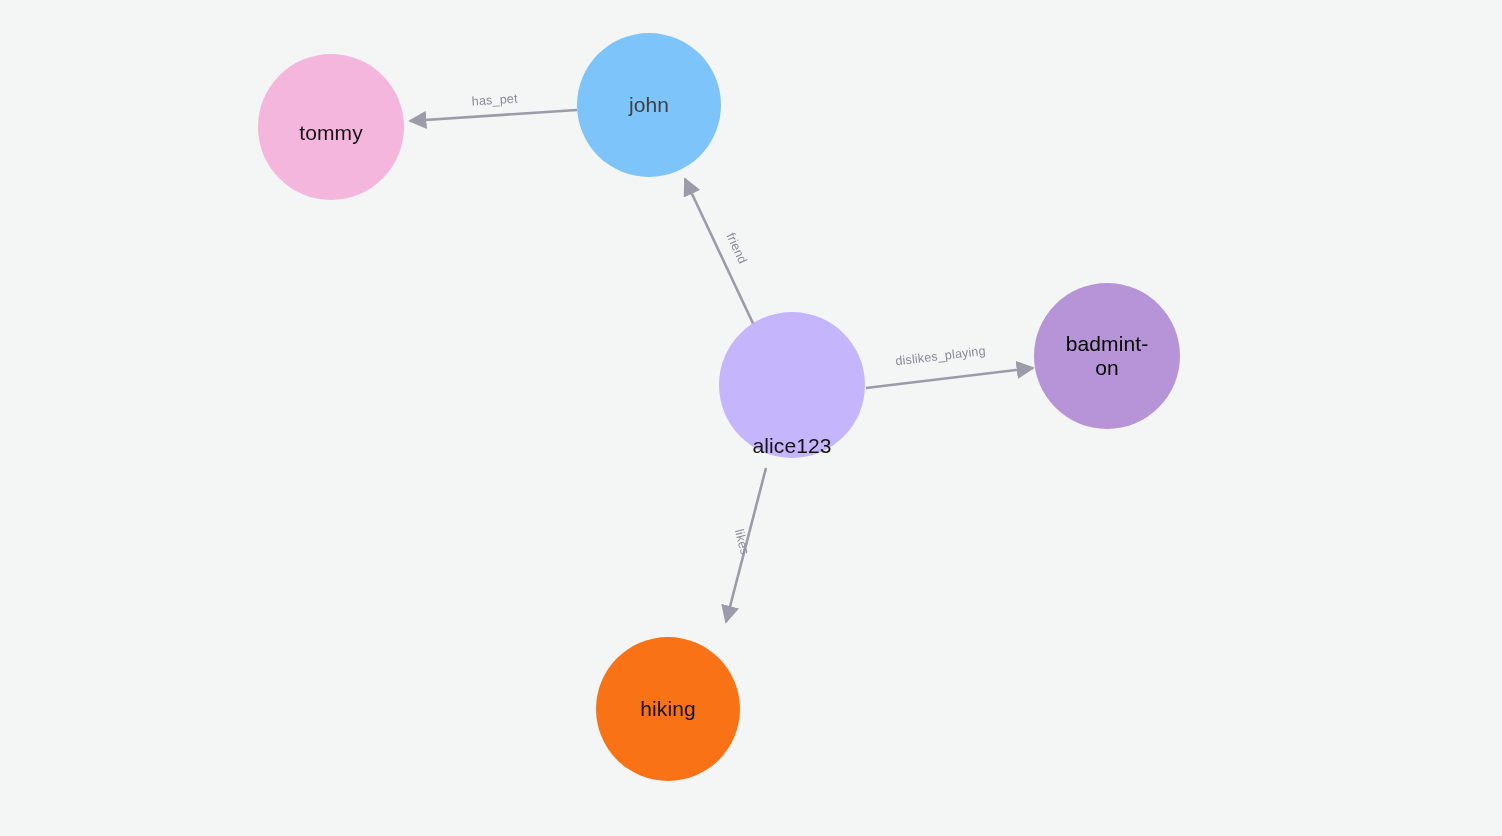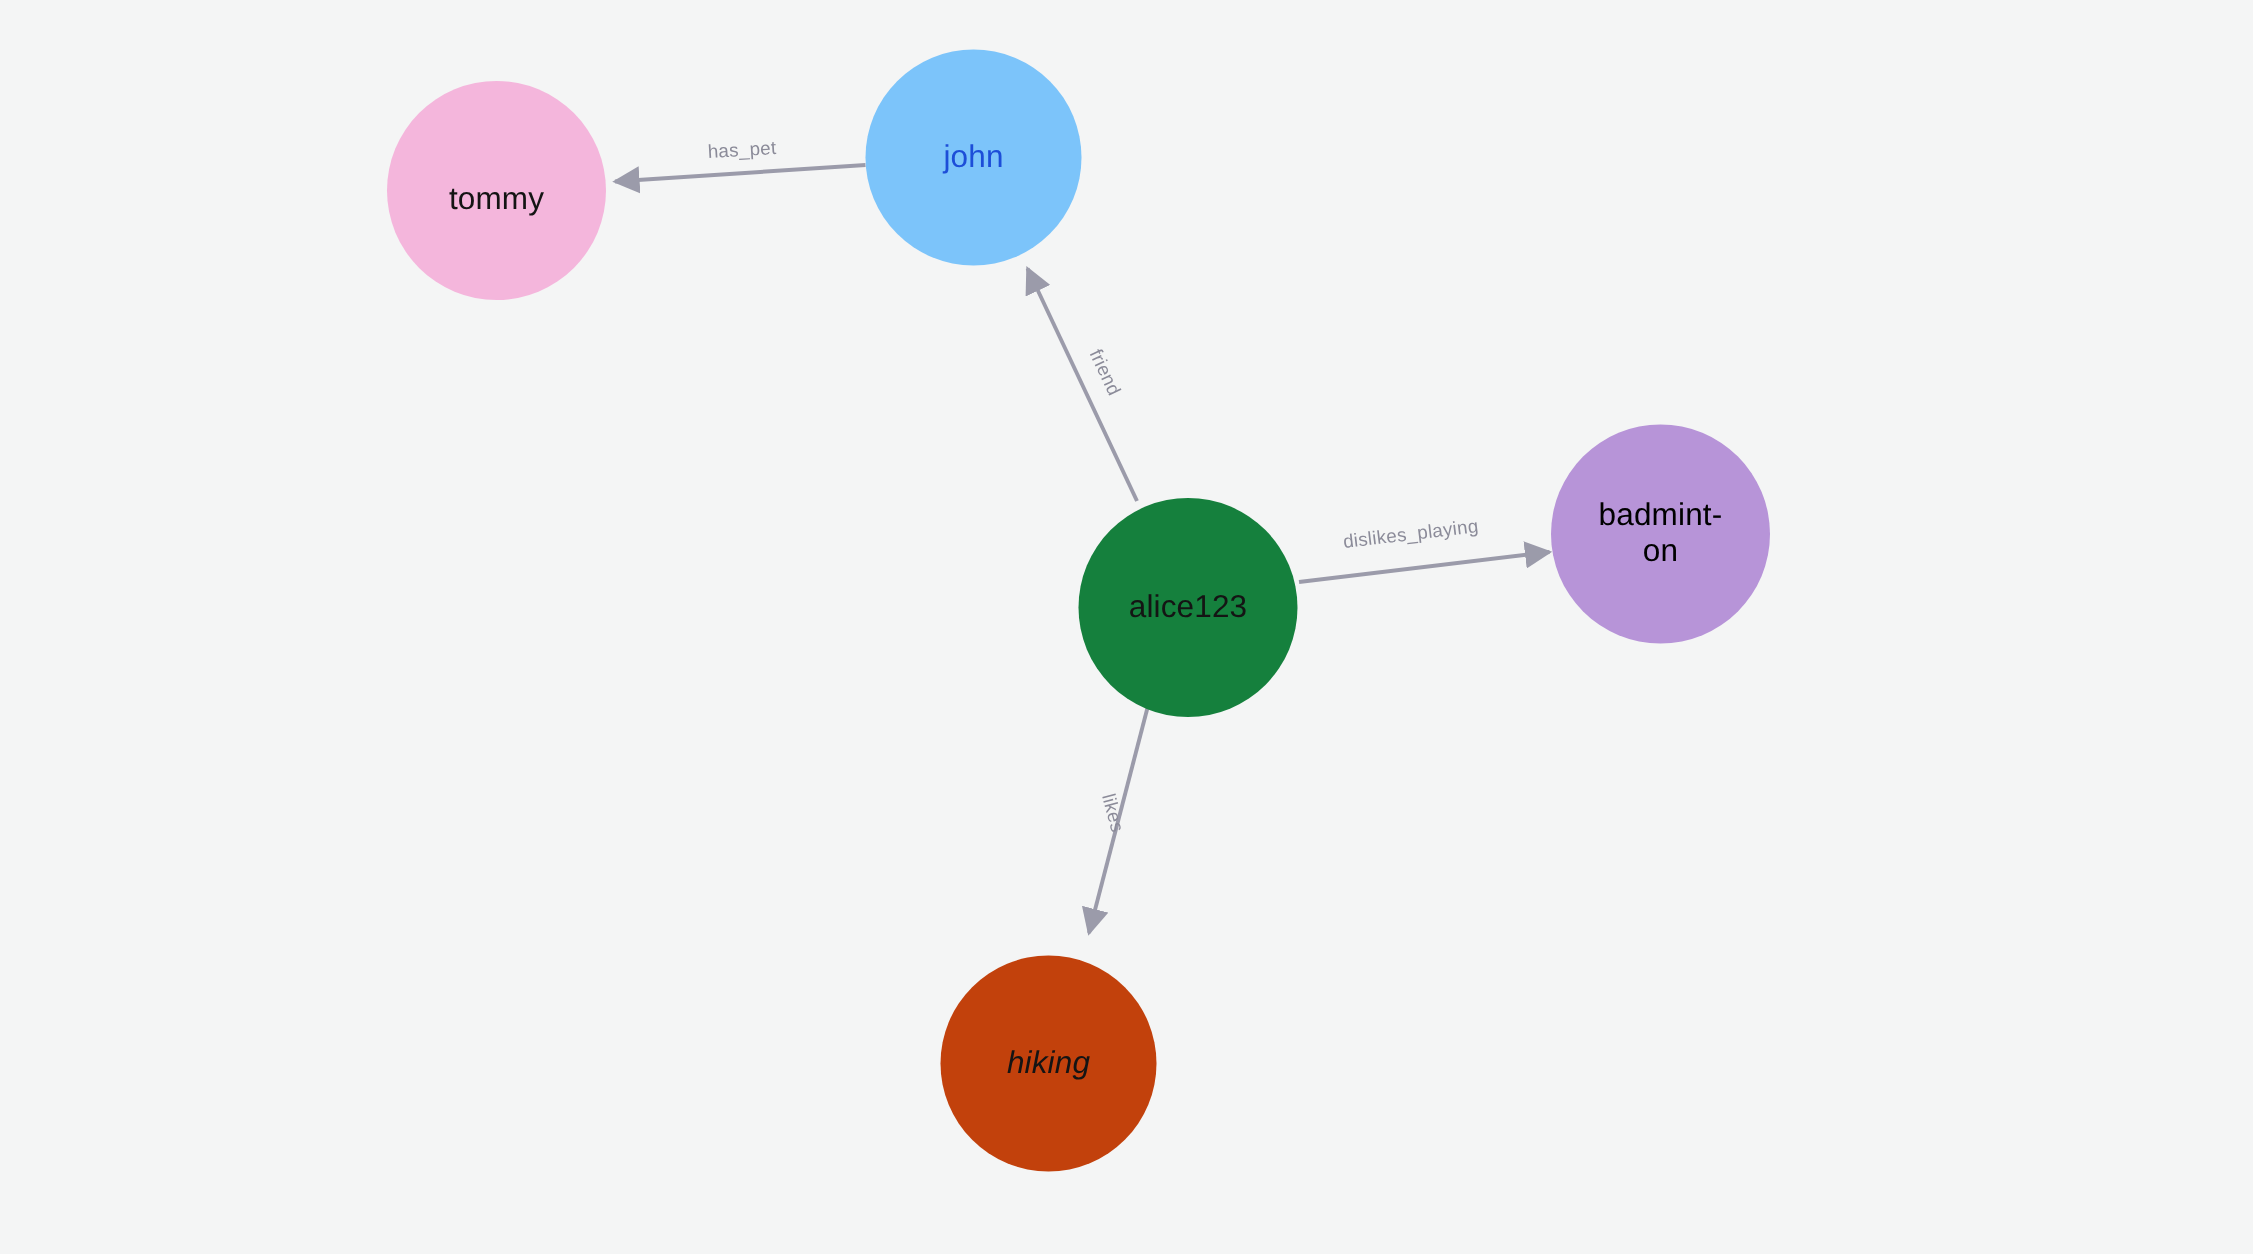--- a/index.html
+++ b/index.html
@@ -74,26 +74,26 @@
         <line x1="766" y1="468" x2="726" y2="622" stroke="#9b9baa" stroke-width="2.6" marker-end="url(#arrowhead)"></line>
         <text class="edge-label" x="738" y="543" text-anchor="middle" fill="#8b8b99" transform="rotate(75 738 543)">likes</text>
       </g>
   </svg>
 
   <div id="nodes-layer">
       <div class="graph-node" style="left: 258px; top: 54px; width: 146px; height: 146px; background: rgb(244, 182, 220);">
         <span class="node-label" style="color: rgb(20, 20, 20); margin-top: 12px;">tommy</span>
       </div>
       <div class="graph-node" style="left: 577px; top: 33px; width: 144px; height: 144px; background: rgb(124, 196, 250);">
-        <span class="node-label" style="color: #1d4ed8;">john</span>
+        <span class="node-label" style="color: #404040;">john</span>
       </div>
-      <div class="graph-node" style="left: 719px; top: 332px; width: 146px; height: 146px; background: #15803d;">
+      <div class="graph-node" style="left: 719px; top: 312px; width: 146px; height: 146px; background: #c4b5fd; align-items: flex-end;">
         <span class="node-label" style="color: rgb(20, 20, 20);">alice123</span>
       </div>
       <div class="graph-node" style="left: 1034px; top: 283px; width: 146px; height: 146px; background: rgb(183, 148, 216);">
         <span class="node-label" style="color: #000000;">badmint-<br>on</span>
       </div>
-      <div class="graph-node" style="left: 627px; top: 637px; width: 144px; height: 144px; background: #c2410c; font-style: italic;">
+      <div class="graph-node" style="left: 596px; top: 637px; width: 144px; height: 144px; background: #f97316;">
         <span class="node-label" style="color: rgb(20, 20, 20);">hiking</span>
       </div>
     </div>
 
 </div>
 
 </body></html>

